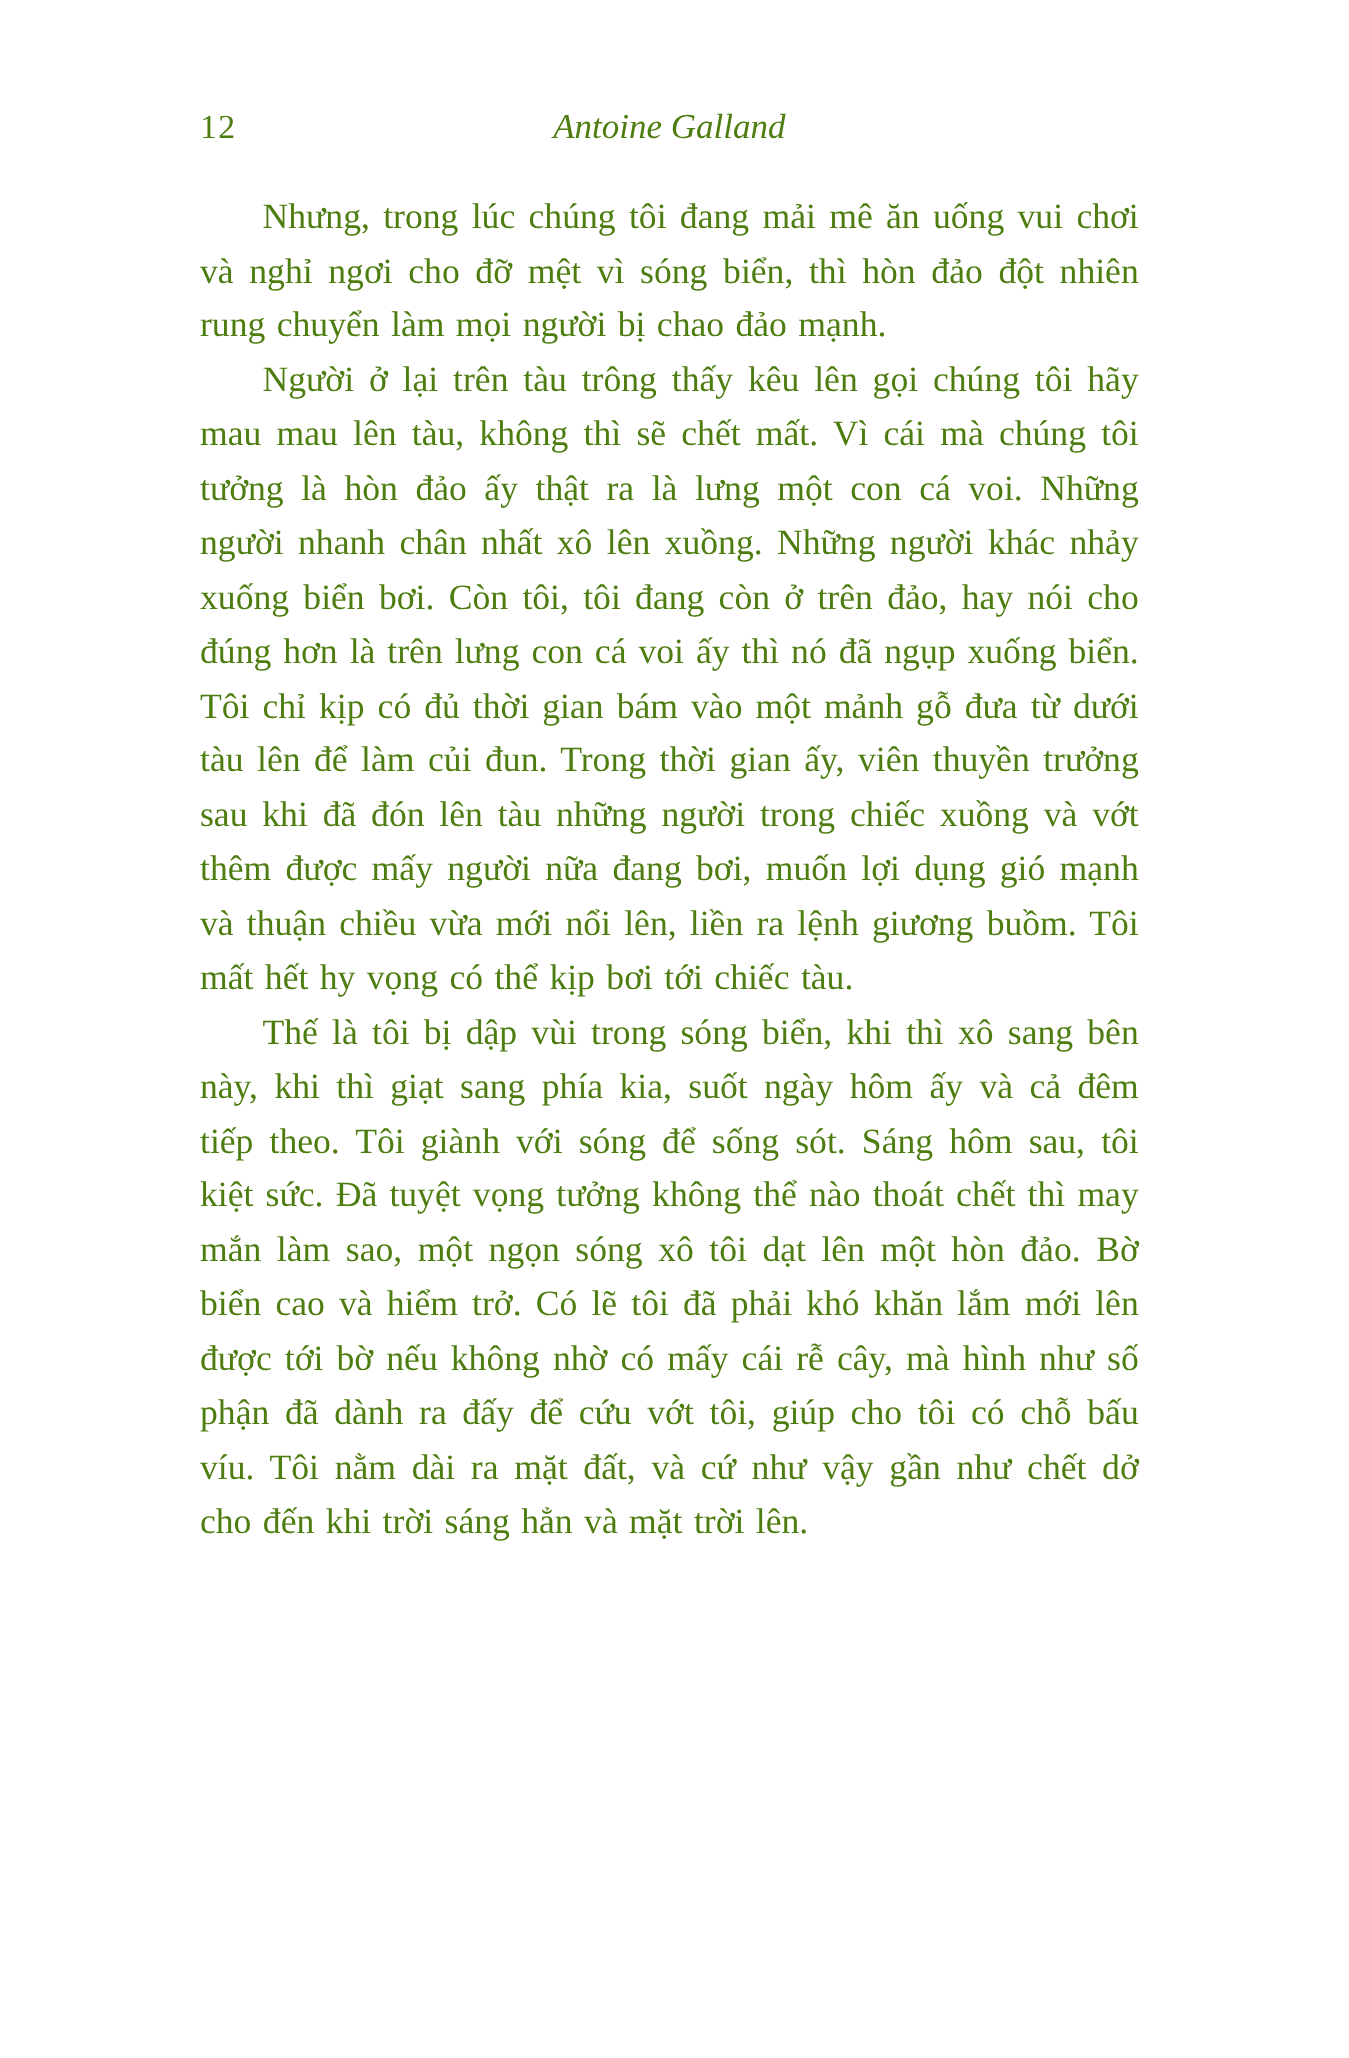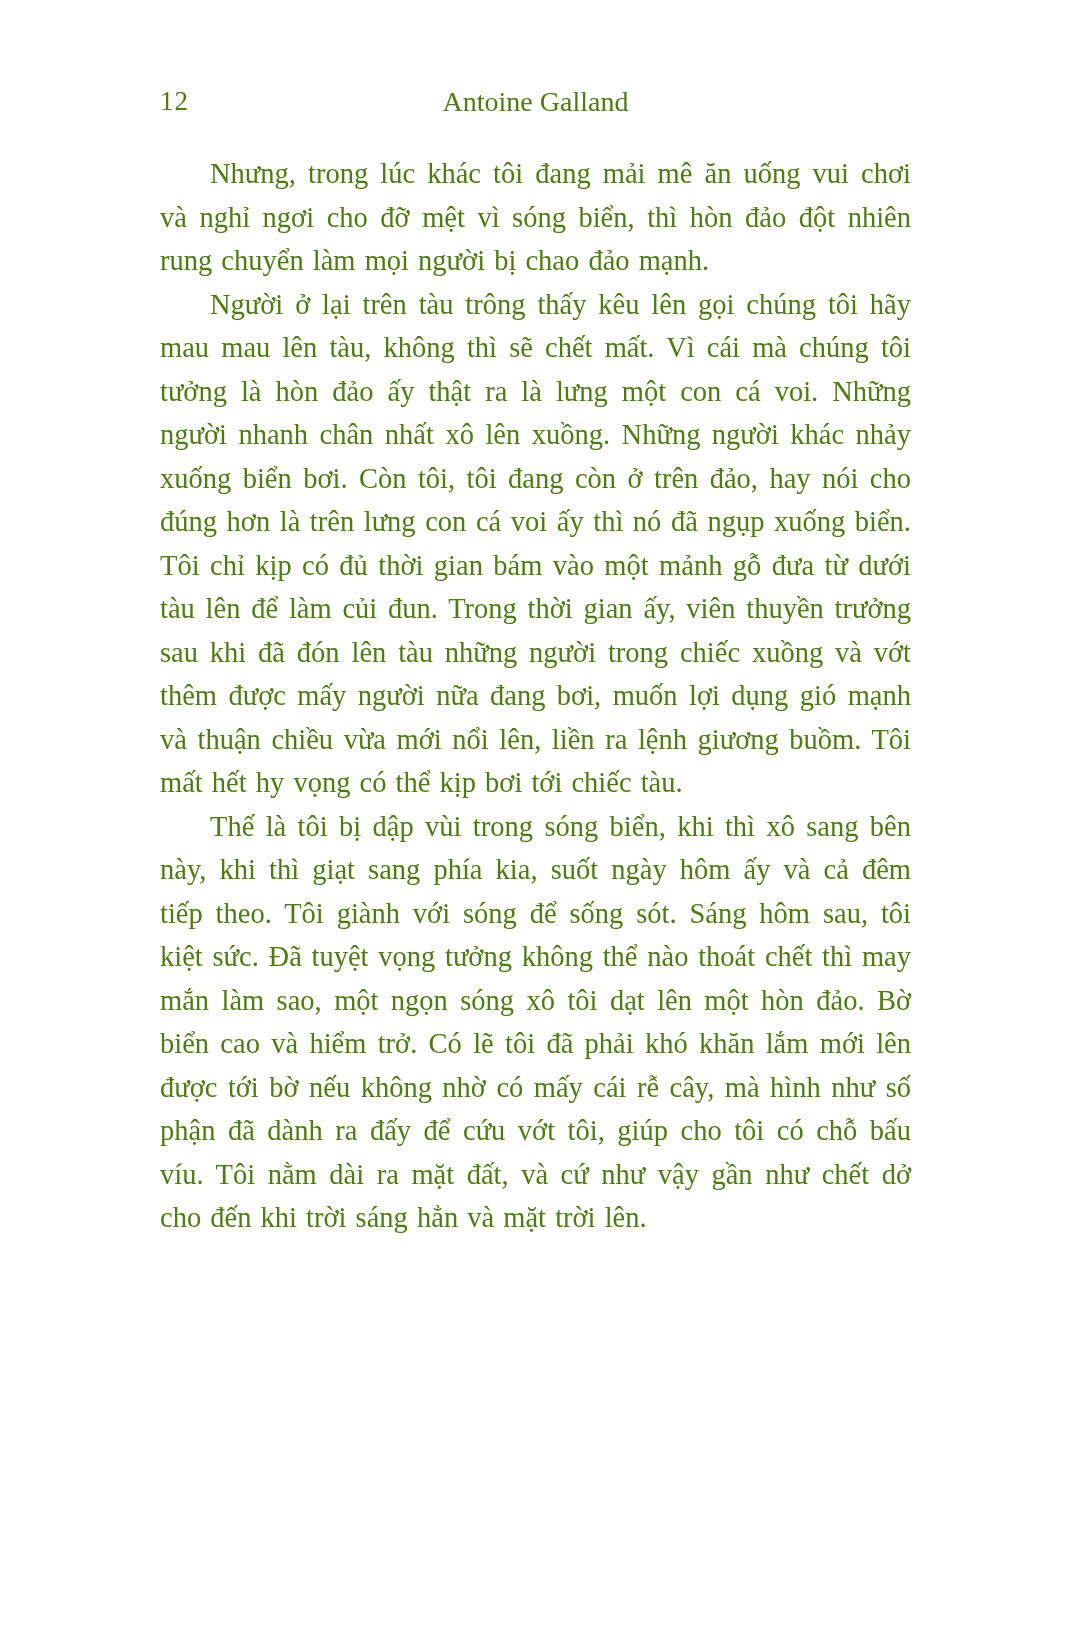--- a/index.html
+++ b/index.html
@@ -30,20 +30,21 @@
     top: 0;
     font-size: 27px;
     letter-spacing: 1px;
   }
   .running-title {
     position: absolute;
     left: 0;
     right: 0;
     top: 0;
     text-align: center;
+    font-style: italic;
     font-size: 28px;
   }
   .text-body {
     position: absolute;
     top: 152px;
     left: 160px;
     right: 168px;
     font-size: 28.5px;
     line-height: 43.5px;
     text-align: justify;
@@ -59,18 +60,18 @@
 <body>
 
 <div class="page">
 
   <div class="page-header">
     <span class="page-number">12</span>
     <span class="running-title">Antoine Galland</span>
   </div>
 
   <div class="text-body">
-    <p>Nhưng, trong lúc khác tôi đang mải mê ăn uống vui chơi và nghỉ ngơi cho đỡ mệt vì sóng biển, thì hòn đảo đột nhiên rung chuyển làm mọi người bị chao đảo mạnh.</p>
+    <p>Nhưng, trong lúc chúng tôi đang mải mê ăn uống vui chơi và nghỉ ngơi cho đỡ mệt vì sóng biển, thì hòn đảo đột nhiên rung chuyển làm mọi người bị chao đảo mạnh.</p>
     <p>Người ở lại trên tàu trông thấy kêu lên gọi chúng tôi hãy mau mau lên tàu, không thì sẽ chết mất. Vì cái mà chúng tôi tưởng là hòn đảo ấy thật ra là lưng một con cá voi. Những người nhanh chân nhất xô lên xuồng. Những người khác nhảy xuống biển bơi. Còn tôi, tôi đang còn ở trên đảo, hay nói cho đúng hơn là trên lưng con cá voi ấy thì nó đã ngụp xuống biển. Tôi chỉ kịp có đủ thời gian bám vào một mảnh gỗ đưa từ dưới tàu lên để làm củi đun. Trong thời gian ấy, viên thuyền trưởng sau khi đã đón lên tàu những người trong chiếc xuồng và vớt thêm được mấy người nữa đang bơi, muốn lợi dụng gió mạnh và thuận chiều vừa mới nổi lên, liền ra lệnh giương buồm. Tôi mất hết hy vọng có thể kịp bơi tới chiếc tàu.</p>
     <p>Thế là tôi bị dập vùi trong sóng biển, khi thì xô sang bên này, khi thì giạt sang phía kia, suốt ngày hôm ấy và cả đêm tiếp theo. Tôi giành với sóng để sống sót. Sáng hôm sau, tôi kiệt sức. Đã tuyệt vọng tưởng không thể nào thoát chết thì may mắn làm sao, một ngọn sóng xô tôi dạt lên một hòn đảo. Bờ biển cao và hiểm trở. Có lẽ tôi đã phải khó khăn lắm mới lên được tới bờ nếu không nhờ có mấy cái rễ cây, mà hình như số phận đã dành ra đấy để cứu vớt tôi, giúp cho tôi có chỗ bấu víu. Tôi nằm dài ra mặt đất, và cứ như vậy gần như chết dở cho đến khi trời sáng hẳn và mặt trời lên.</p>
   </div>
 
 </div>
 
 </body></html>

